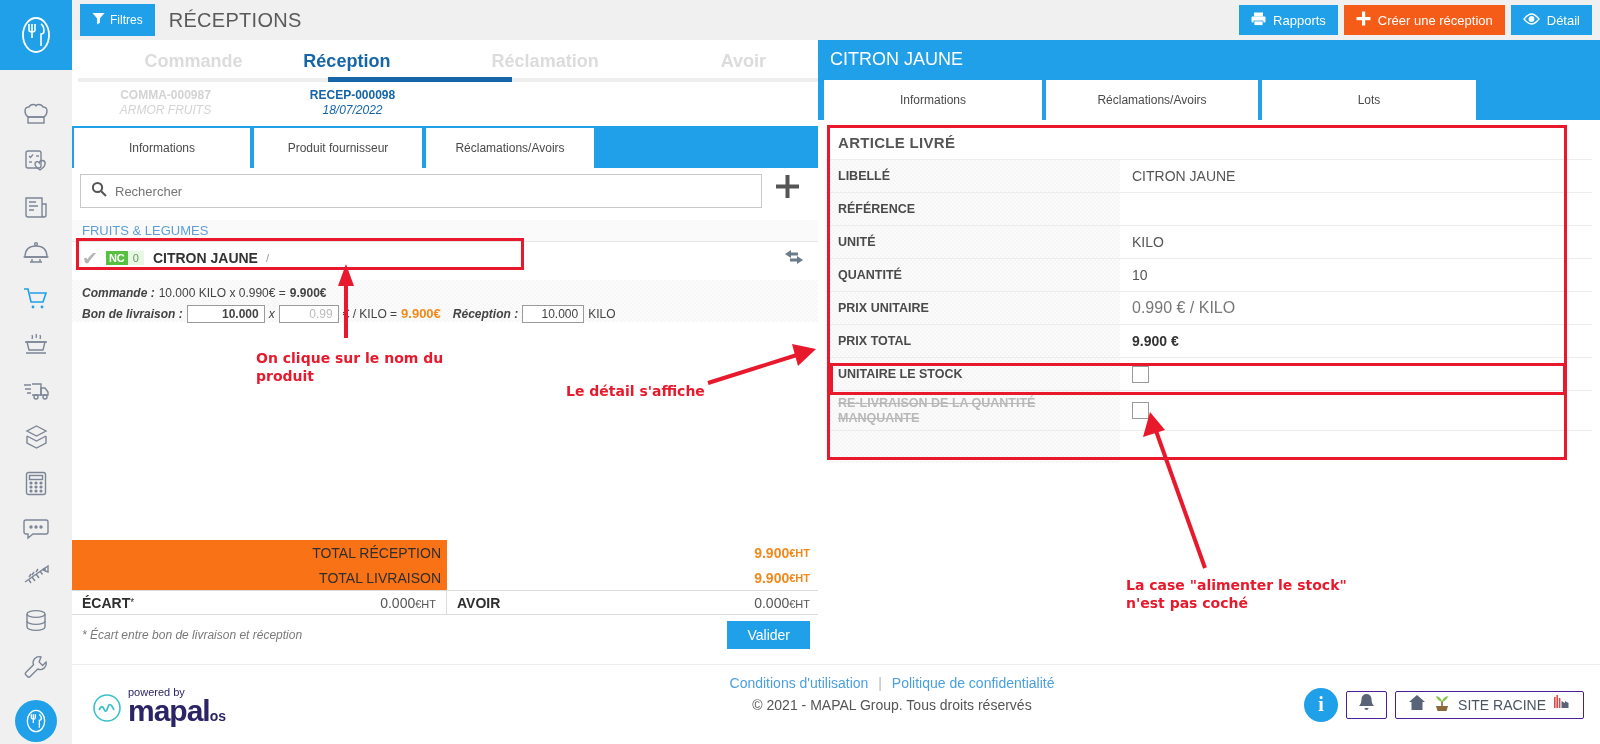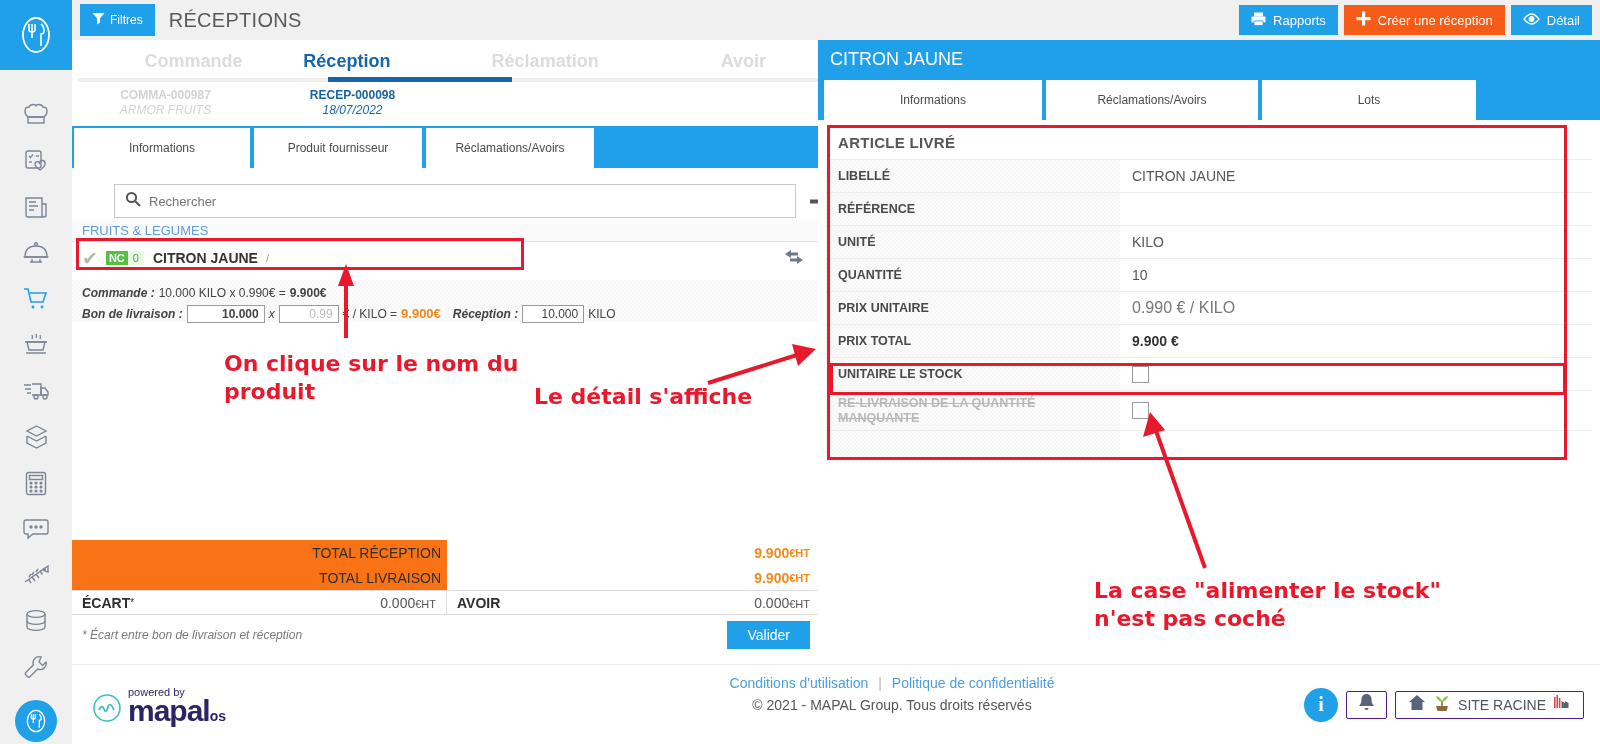--- a/index.html
+++ b/index.html
@@ -117,21 +117,21 @@
     display: flex; align-items: center; justify-content: center;
     font-size: 12px; color: #4a4a4a; cursor: pointer;
     border-bottom: none;
   }
   #sub-tab-0 { width: 180px; margin-left: 0; }
   #sub-tab-1 { width: 172px; }
   #sub-tab-2 { width: 172px; }
 
   #search-row {
     position: absolute; left: 0; top: 134px; width: 748px; height: 44px;
-    display: flex; align-items: flex-end; padding: 0 8px; margin-left: 34px;
+    display: flex; align-items: flex-start; padding: 0 8px;
   }
   #search-box {
     flex: 1; height: 34px; border: 1px solid #c8c8c8; background: #fff;
     display: flex; align-items: center; gap: 8px; padding: 0 10px;
   }
   #search-input {
     border: none; outline: none; font-size: 13px; color: #888;
     font-family: "Liberation Sans", sans-serif; flex: 1; background: transparent;
   }
   #add-btn {
@@ -311,21 +311,21 @@
   .dt-val.bold { font-weight: bold; color: #333; }
   .dt-row.tall { height: 40px; }
   .cbox {
     width: 17px; height: 17px; border: 1px solid #9a9a9a; background: #fff;
     cursor: pointer;
   }
 
   
   .anno-text {
     position: absolute; color: #e8192c; font-weight: bold;
-    font-size: 22px; line-height: 1.25; font-family: "DejaVu Sans", sans-serif;
+    font-size: 14px; line-height: 1.25; font-family: "DejaVu Sans", sans-serif; margin-left: 32px;
   }
   .redbox {
     position: absolute; border: 3px solid #e8192c; pointer-events: none;
   }
   svg.overlay {
     position: absolute; left: 0; top: 0; width: 1600px; height: 744px;
     pointer-events: none;
   }
 </style>
 </head>

